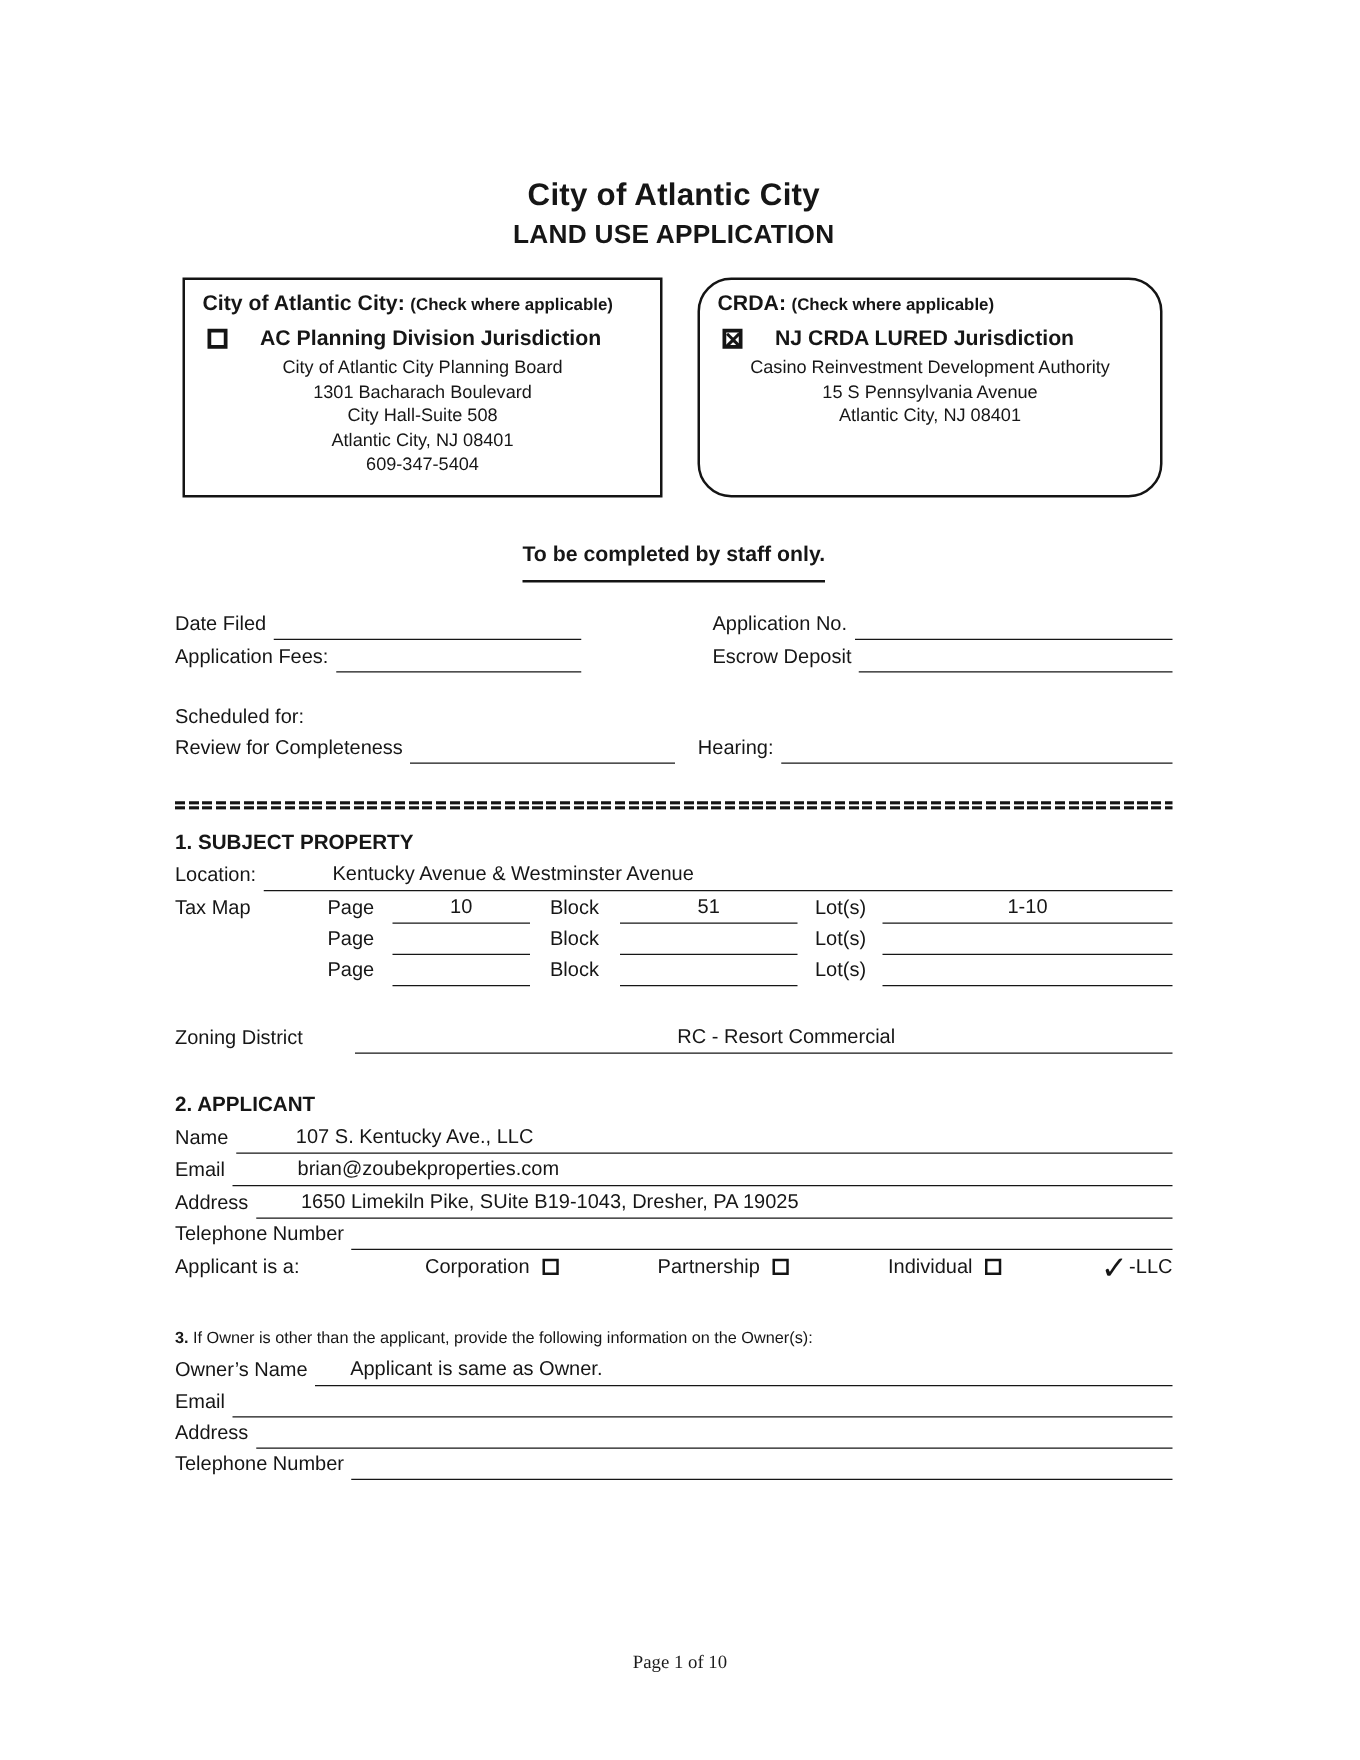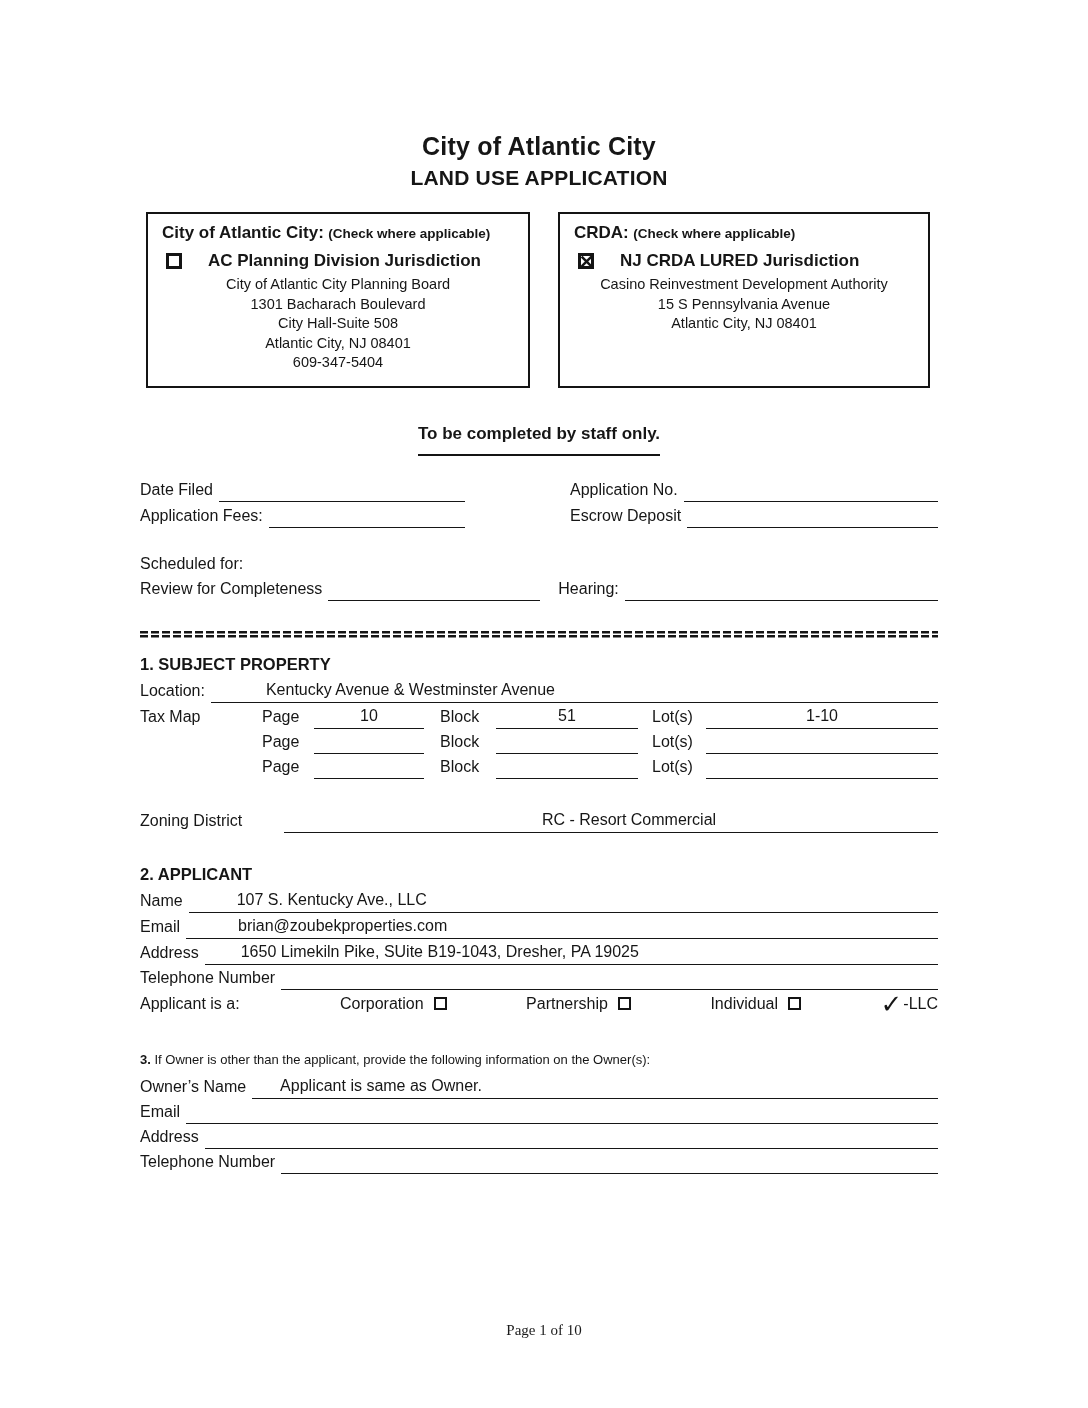--- a/index.html
+++ b/index.html
@@ -2,31 +2,31 @@
 <html><head>
 <meta charset="utf-8">
 <style>
   * { margin:0; padding:0; box-sizing:border-box; }
   html,body { background:#e8e8e8; }
   .page {
     width:1088px; height:1408px; position:relative; background:#ffffff;
     color:#161616; font-family:"Liberation Sans", sans-serif; font-size:16px;
     margin:0 auto; overflow:hidden;
   }
-  .content { position:absolute; left:140px; right:150px; top:6px; }
+  .content { position:absolute; left:140px; right:150px; top:16px; }
 
   
   .doc-header { margin-top:126px; text-align:center; }
   .title1 { font-size:25px; font-weight:bold; letter-spacing:.2px; }
   .title2 { font-size:21px; font-weight:bold; margin-top:5px; letter-spacing:.2px; }
 
   
   .jur-row { display:flex; margin-top:22px; margin-left:6px; gap:28px; }
   .jur-box { border:2px solid #141414; width:384px; padding:9px 6px 13px; }
-  .jur-box.rt { width:372px; padding-bottom:20px; }
+  .jur-box.rt { width:372px; padding-bottom:20px;border-radius:27px; }
   .jur-head { padding-left:8px; }
   .jur-head-main { font-weight:bold; font-size:17px; }
   .jur-head-note { font-weight:bold; font-size:13.5px; }
   .jur-option { display:flex; align-items:center; margin:8px 0 3px 12px; }
   .checkbox {
     width:16px; height:16px; border:3px solid #141414; flex:0 0 auto;
     display:inline-flex; align-items:center; justify-content:center; position:relative;
   }
   .checkbox.checked::after {
     content:"\2715"; font-size:18px; font-weight:bold; line-height:1; color:#141414;

